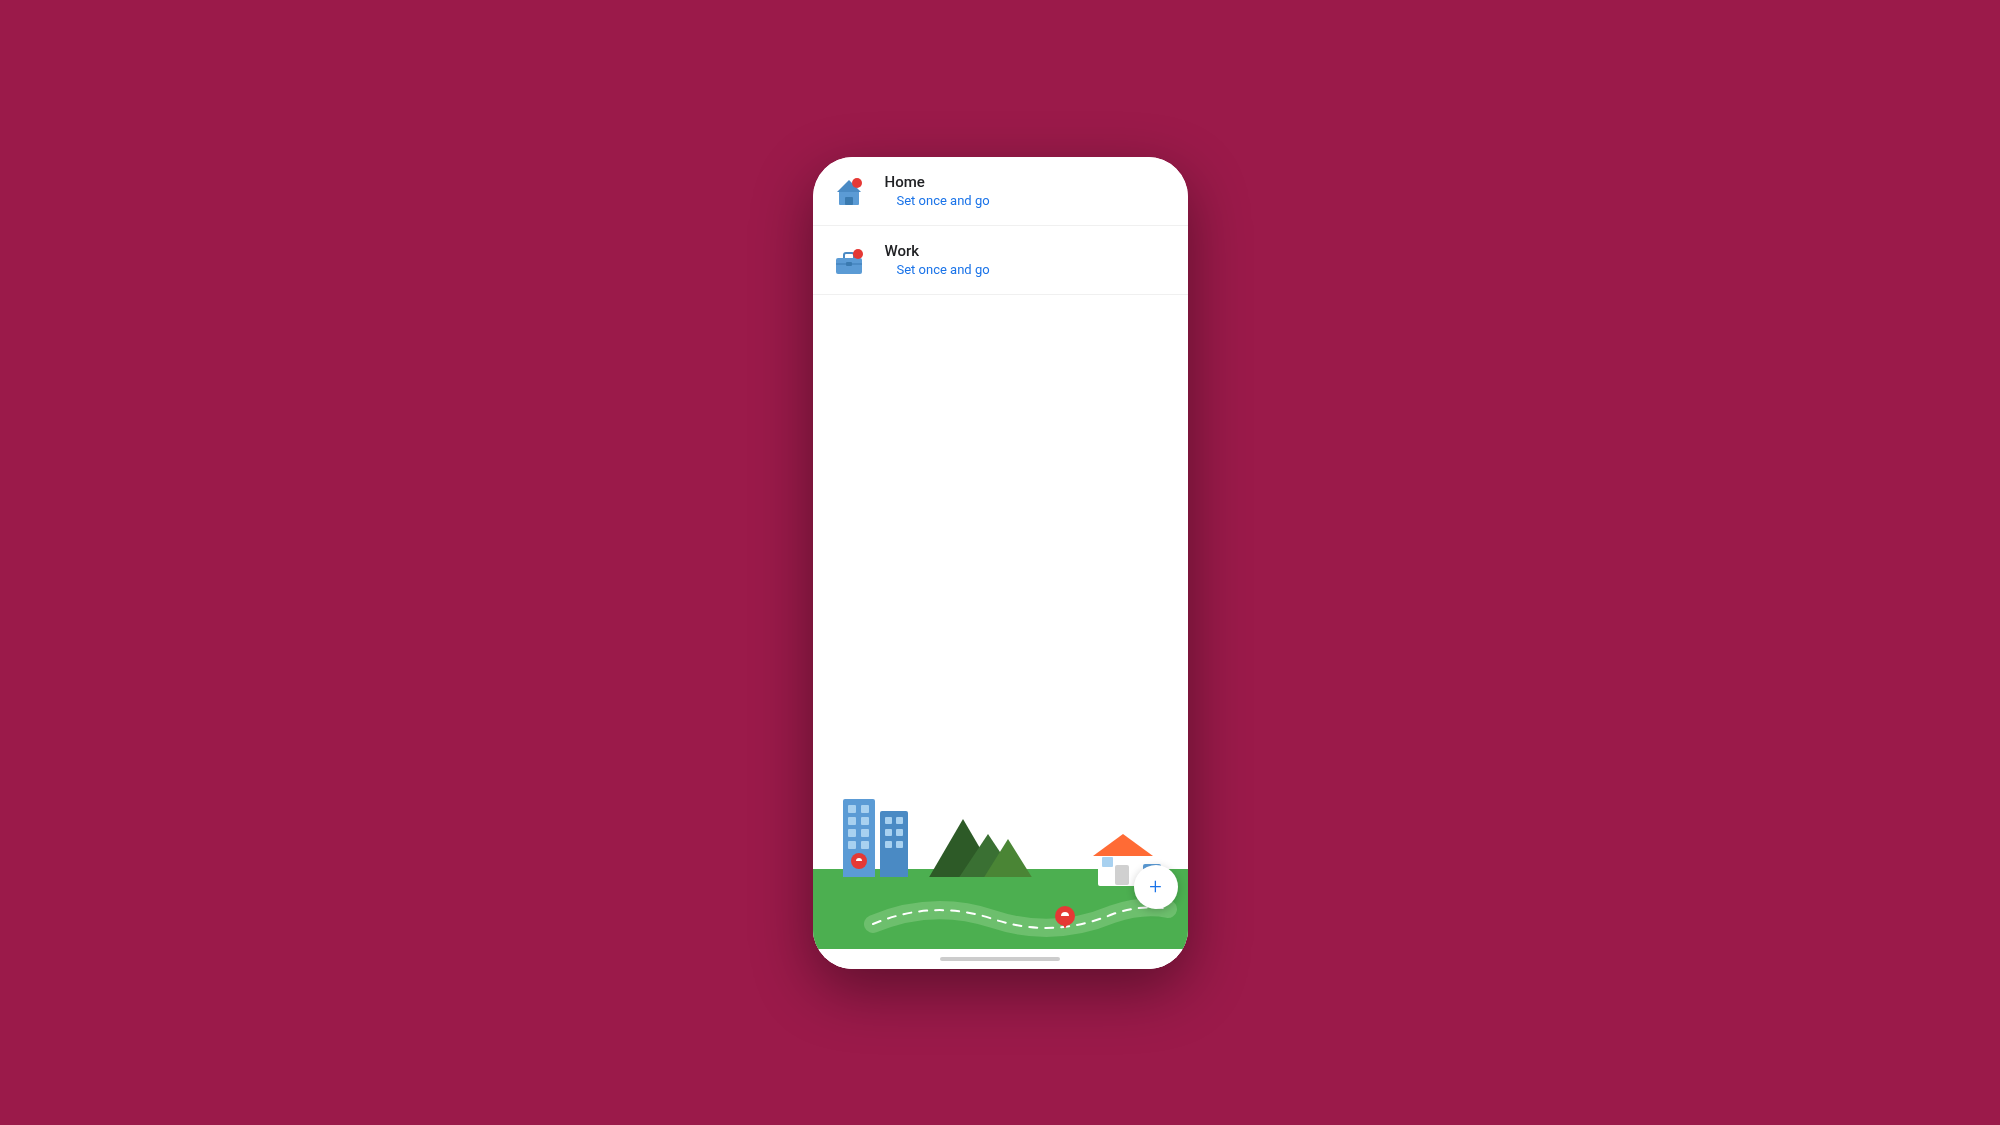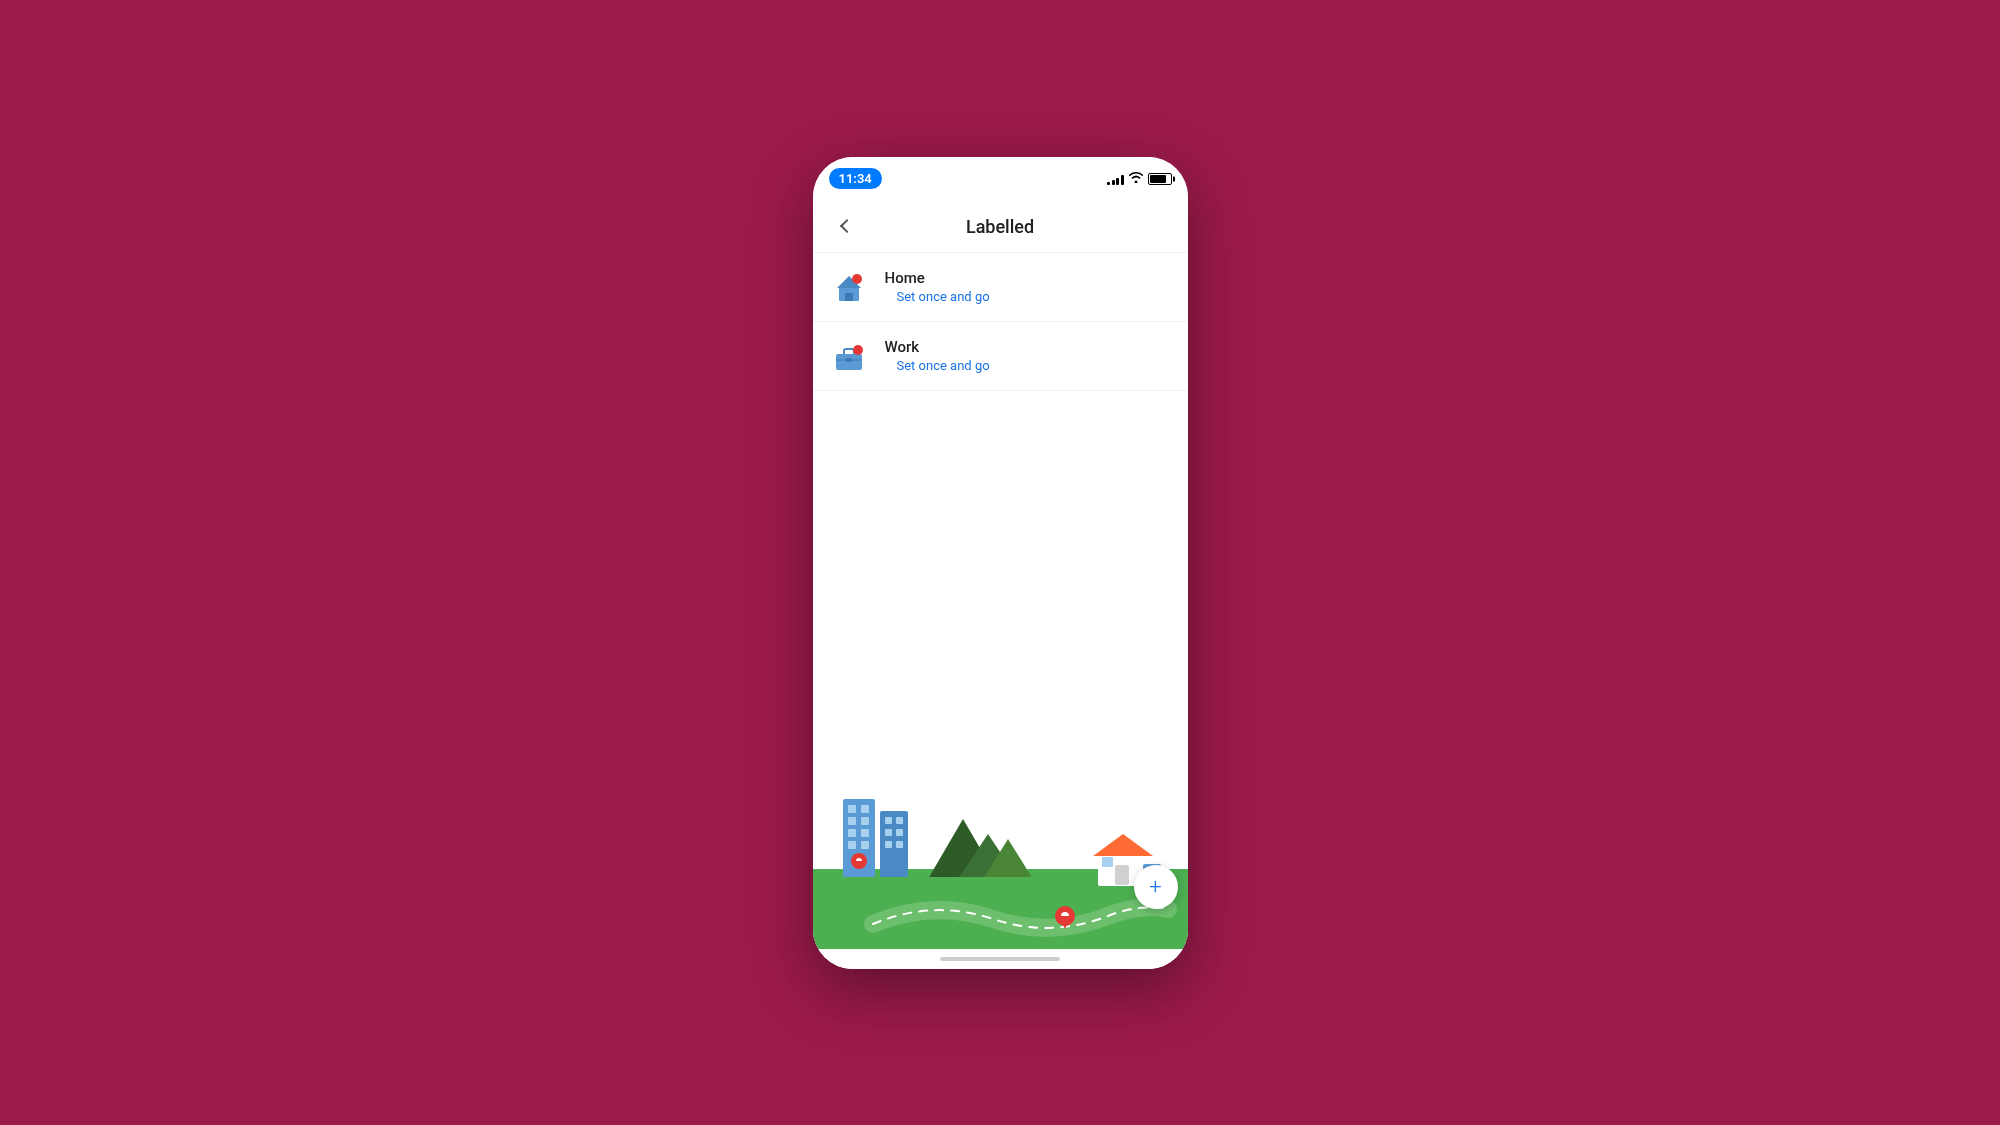--- a/index.html
+++ b/index.html
@@ -220,48 +220,21 @@
     .empty-space {
       flex: 1;
       background: #fff;
     }
   </style>
 </head>
 <body>
 
 <div class="phone-wrapper">
 
-  <div class="status-bar">
-    <span class="status-time">11:34</span>
-    <div class="status-icons">
-      <div class="signal-bars">
-        <div class="signal-bar" style="height:3px"></div>
-        <div class="signal-bar" style="height:5px"></div>
-        <div class="signal-bar" style="height:7px"></div>
-        <div class="signal-bar" style="height:10px"></div>
-      </div>
-      <span class="wifi-icon">
-        <svg width="14" height="11" viewBox="0 0 14 11">
-          <path d="M7 8.5a1.5 1.5 0 1 1 0 3 1.5 1.5 0 0 1 0-3z" fill="#000"></path>
-          <path d="M7 5.5c1.4 0 2.6.6 3.5 1.5l1.1-1.1A6.9 6.9 0 0 0 7 3.5a6.9 6.9 0 0 0-4.6 2.4L3.5 7A4.9 4.9 0 0 1 7 5.5z" fill="#000"></path>
-          <path d="M7 1.5c2.5 0 4.7 1 6.3 2.7l1.1-1.1A9.9 9.9 0 0 0 7 0 9.9 9.9 0 0 0-.4 3.1L.7 4.2A8.9 8.9 0 0 1 7 1.5z" fill="#000"></path>
-        </svg>
-      </span>
-      <div class="battery-icon">
-        <div class="battery-fill"></div>
-      </div>
-    </div>
-  </div>
-
-  <div class="header">
-    <div class="back-btn">
-      <div class="back-chevron"></div>
-    </div>
-    <span class="header-title">Labelled</span>
-  </div>
+
 
   <div class="content">
 
     <div class="list-item">
       <div class="item-icon">
 
         <svg width="36" height="36" viewBox="0 0 36 36">
 
           <rect x="8" y="18" width="20" height="14" rx="1" fill="#5b9bd5"></rect>
 

